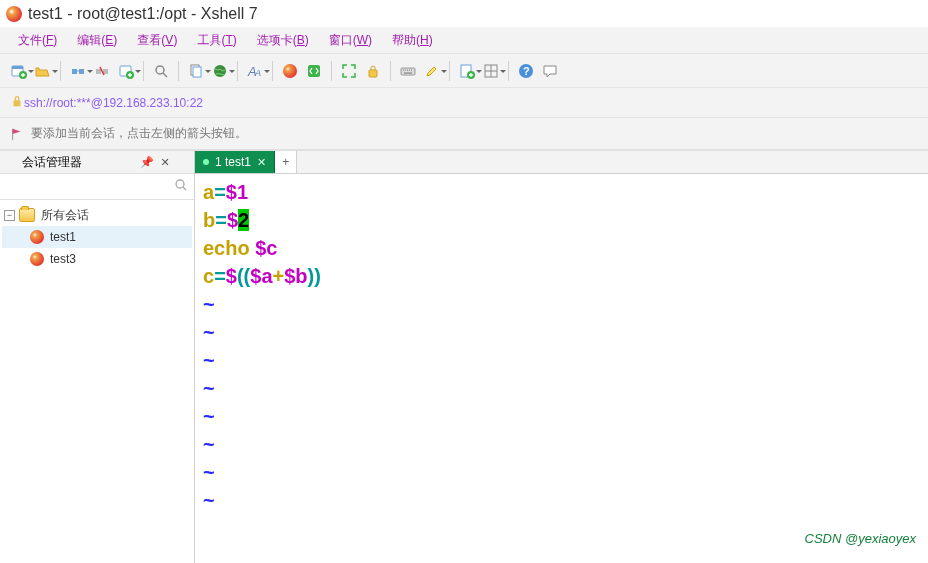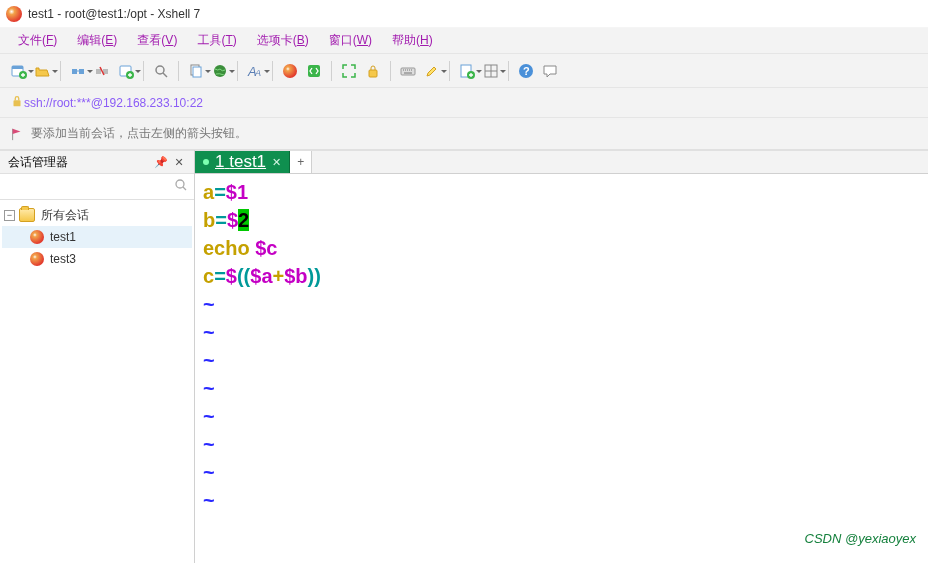--- a/index.html
+++ b/index.html
@@ -1,59 +1,59 @@
 <!DOCTYPE html>
 <html><head>
 <meta charset="utf-8">
 <style>
 * { margin: 0; padding: 0; box-sizing: border-box; font-family: "Microsoft YaHei", "Segoe UI", Tahoma, sans-serif; }
 body { background: #fff; width: 928px; height: 563px; overflow: hidden; font-size: 12px; }
 
 .titlebar { height: 28px; display: flex; align-items: center; padding: 0 6px; background: #fff; border-bottom: 1px solid #f5f5f5; }
 .titlebar .logo { width: 16px; height: 16px; border-radius: 50%; background: radial-gradient(circle at 35% 35%, #fff 0%, #f2a24a 20%, #e23b2e 70%); margin-right: 6px; }
-.titlebar .title { color: #333; font-size: 12px; }
+.titlebar .title { color: #333; font-size: 16px; }
 
 .menubar { height: 26px; display: flex; align-items: center; padding: 0 10px; background: #f3f3f3; border-bottom: 1px solid #e5e5e5; gap: 4px; }
 .menubar .menu-item { padding: 3px 8px; color: #a21caf; cursor: default; }
 .menubar .menu-item u { text-decoration: underline; }
 
 .toolbar { height: 34px; display: flex; align-items: center; padding: 0 8px; background: #f3f3f3; border-bottom: 1px solid #e5e5e5; gap: 2px; }
 .tb-btn { width: 22px; height: 22px; display: flex; align-items: center; justify-content: center; cursor: default; position: relative; }
 .tb-dd::after { content: ""; border: 3px solid transparent; border-top-color: #666; position: absolute; right: -4px; top: 10px; }
 .tb-sep { width: 1px; height: 20px; background: #d0d0d0; margin: 0 4px; }
 
 .addrbar { height: 30px; display: flex; align-items: center; padding: 0 10px; background: #f3f3f3; border-bottom: 1px solid #e5e5e5; color: #8b5cf6; }
 .lock-icon svg { width: 14px; height: 14px; }
 
 .hintbar { height: 32px; display: flex; align-items: center; padding: 0 10px; background: #f3f3f3; border-bottom: 1px solid #e0e0e0; color: #777; gap: 7px; }
 .flag-icon { width: 14px; height: 14px; }
 
 .main { display: flex; height: calc(563px - 28px - 26px - 34px - 30px - 32px); }
 
 .sidebar { width: 195px; border-right: 1px solid #d0d0d0; display: flex; flex-direction: column; background: #fff; }
-.side-header { height: 24px; display: flex; align-items: center; padding: 0 8px; background: #f3f3f3; border-bottom: 1px solid #e0e0e0; border-top: 1px solid #e0e0e0; }
+.side-header { height: 24px; display: flex; align-items: center; padding: 0 22px; background: #f3f3f3; border-bottom: 1px solid #e0e0e0; border-top: 1px solid #e0e0e0; }
 .side-header .spacer { flex: 1; }
 .side-header .pin, .side-header .close { width: 14px; height: 14px; display: flex; align-items: center; justify-content: center; color: #555; cursor: default; margin-left: 4px; font-size: 11px; }
 .side-search { height: 26px; border-bottom: 1px solid #e0e0e0; display: flex; align-items: center; padding: 0 4px; position: relative; }
 .side-search input { border: none; outline: none; flex: 1; font-size: 12px; padding: 2px 18px 2px 2px; }
 .side-search .mag { position: absolute; right: 6px; color: #aaa; }
 .tree { padding: 4px 2px; font-size: 12px; color: #333; }
 .tree-row { display: flex; align-items: center; height: 22px; padding-left: 2px; gap: 2px; cursor: default; }
 .tree-row.child { padding-left: 28px; }
 .tree-row.selected { background: #e6f2fa; }
 .expander { width: 11px; height: 11px; border: 1px solid #999; display: flex; align-items: center; justify-content: center; font-size: 9px; line-height: 1; color: #555; margin-right: 2px; }
 .folder-icon { width: 16px; height: 14px; background: linear-gradient(#ffe9a8, #f5c84b); border: 1px solid #d4a020; border-radius: 2px; margin-right: 4px; position: relative; }
 .folder-icon::before { content: ""; position: absolute; top: -3px; left: 1px; width: 6px; height: 3px; background: #f5c84b; border: 1px solid #d4a020; border-bottom: none; border-radius: 2px 2px 0 0; }
 .sess-icon { width: 14px; height: 14px; border-radius: 50%; background: radial-gradient(circle at 35% 35%, #fff 0%, #f2a24a 15%, #e23b2e 70%); margin-right: 4px; }
 
 .content { flex: 1; display: flex; flex-direction: column; }
 .tabbar { height: 24px; display: flex; align-items: stretch; background: #f3f3f3; border-bottom: 1px solid #d0d0d0; border-top: 1px solid #e0e0e0; }
 .tab { display: flex; align-items: center; padding: 0 8px; background: #0f8f4f; color: #fff; border-right: 1px solid #0a6b3a; gap: 6px; cursor: default; }
 .tab .dot { width: 6px; height: 6px; border-radius: 50%; background: #7cffb0; }
-.tab .tab-label { text-decoration: underline; font-size: 17px; }
+.tab .tab-label { font-size: 12px; }
 .tab .close { color: #d6f5e4; font-size: 11px; cursor: default; }
 .tab-add { width: 22px; display: flex; align-items: center; justify-content: center; background: #fff; border-right: 1px solid #d0d0d0; color: #666; cursor: default; }
 
 .terminal { flex: 1; background: #fff; padding: 4px 8px; font-family: "Consolas", "Courier New", monospace; font-size: 20px; line-height: 28px; position: relative; }
 .term-line { white-space: pre; font-weight: bold; }
 .c-yellow { color: #c5a100; }
 .c-teal   { color: #009999; }
 .c-mag    { color: #c400c4; }
 .c-blue   { color: #2929ff; }
 .c-cursor { background: #00c800; color: #000; }

